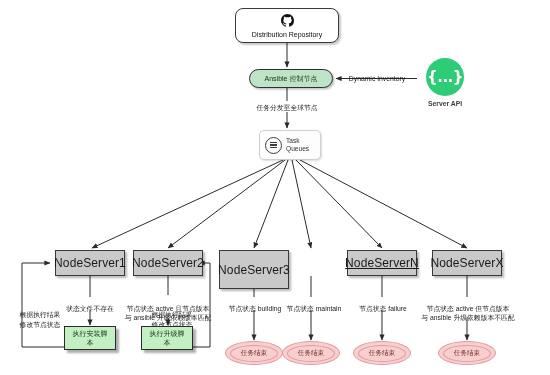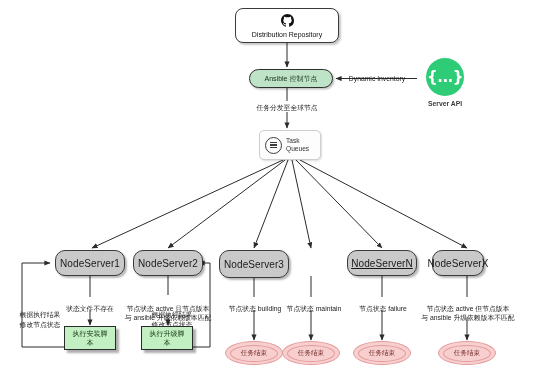--- a/index.html
+++ b/index.html
@@ -8,24 +8,24 @@
     font-family:"Liberation Sans","DejaVu Sans",sans-serif;
     color:#222;
   }
   #stage{position:absolute;left:0;top:0;width:550px;height:375px;}
   svg.edges{position:absolute;left:0;top:0;width:550px;height:375px;pointer-events:none;}
 
   .node{position:absolute;box-sizing:border-box;}
 
   
   .rbox{
-    background:#c9c9c9;border:1px solid #3a3a3a;border-radius:10px;
+    background:#c9c9c9;border:1px solid #3a3a3a;border-radius:0;
     box-shadow:2px 2px 2px rgba(0,0,0,.28);
     display:flex;align-items:center;justify-content:center;
-    font-size:10px;color:#1a1a1a;letter-spacing:.1px;
+    font-size:12px;color:#1a1a1a;letter-spacing:.1px;
   }
 
   
   .repo{
     width:104px;height:35px;left:235px;top:8px;
     background:#ffffff;border:1px solid #3a3a3a;border-radius:8px;
     box-shadow:2px 2px 2px rgba(0,0,0,.22);
     display:flex;flex-direction:column;align-items:center;justify-content:center;gap:1px;
   }
   .repo .label{font-size:7px;color:#111;}
@@ -182,27 +182,27 @@
       <div>Queues</div>
     </div>
   </div>
 
   <div class="node rbox" style="left:55px;top:250px;width:70px;height:26px;">
     <span>NodeServer1</span>
   </div>
   <div class="node rbox" style="left:133px;top:250px;width:70px;height:26px;text-align:center;">
     <span>NodeServer2</span>
   </div>
-  <div class="node rbox" style="left:219px;top:250px;width:70px;height:28px;">
+  <div class="node rbox" style="left:219px;top:250px;width:70px;height:39px;">
     <span>NodeServer3</span>
   </div>
   <div class="node rbox" style="left:347px;top:250px;width:70px;height:26px;text-decoration:underline;">
     <span>NodeServerN</span>
   </div>
-  <div class="node rbox" style="left:432px;top:250px;width:52px;height:26px;">
+  <div class="node rbox" style="left:432px;top:250px;width:70px;height:26px;">
     <span>NodeServerX</span>
   </div>
 
   <div class="cap" style="left:38px;top:304px;width:104px;">状态文件不存在</div>
 
   <div class="cap" style="left:106px;top:304px;width:124px;">节点状态 active 且节点版本</div>
   <div class="cap" style="left:106px;top:313px;width:124px;">与 ansible 升级依赖版本匹配</div>
 
   <div class="cap" style="left:212px;top:304px;width:86px;">节点状态 building</div>
 

